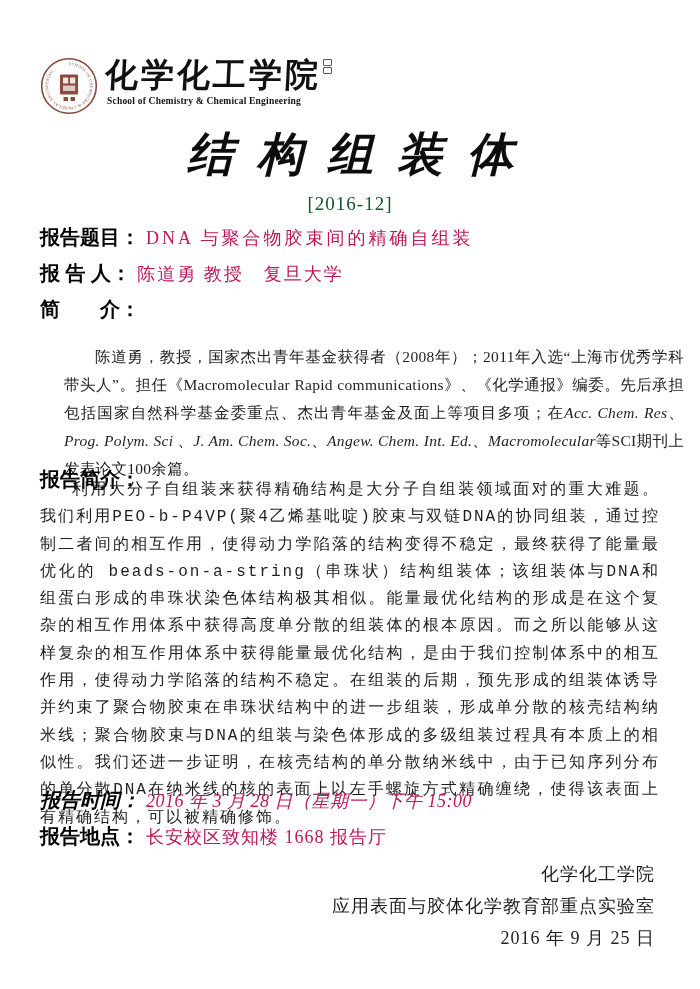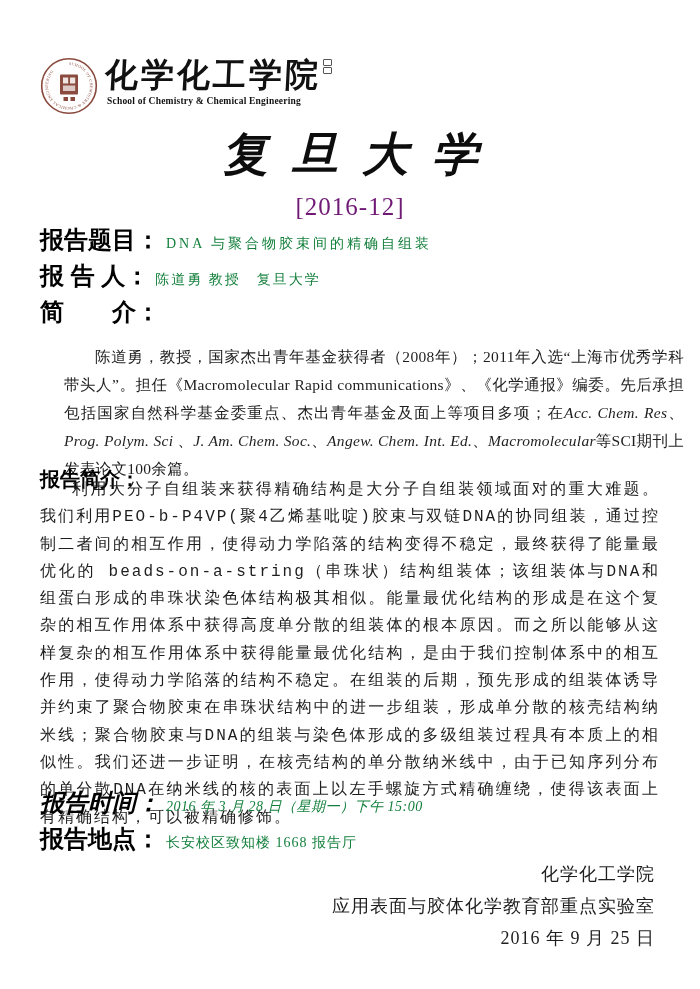--- a/index.html
+++ b/index.html
@@ -30,29 +30,29 @@
   }
   
   .title{
     position:absolute;top:124px;left:0;width:700px;margin:0;
     text-align:center;font-size:46px;font-weight:900;font-style:italic;
     letter-spacing:24px;text-indent:24px;color:#0d0d0d;
     font-family:"DejaVu Serif", serif;
   }
   .issue{
     position:absolute;top:193px;left:0;width:700px;text-align:center;
-    font-size:25px;letter-spacing:1px;color:#701a75;
+    font-size:19px;letter-spacing:1px;color:#14532d;
   }
   
   .row{position:absolute;left:40px;width:620px;display:flex;align-items:baseline;white-space:nowrap;}
   .lbl{
     font-family:"Liberation Sans", sans-serif;
-    font-weight:700;font-size:24px;color:#000;flex:0 0 auto;
+    font-weight:700;font-size:20px;color:#000;flex:0 0 auto;
   }
-  .val{font-size:14px;color:#15803d;margin-left:6px;}
+  .val{font-size:18px;color:#be185d;margin-left:6px;}
   .row-topic{top:224px;}  .row-topic .val{letter-spacing:3px;}
   .row-speaker{top:260px;}.row-speaker .val{letter-spacing:2px;}
   .row-bio{top:296px;text-align:right;}
   .row-time{top:787px;font-style:italic;}   .row-time .val{letter-spacing:0.5px;}
   .row-venue{top:823px;}  .row-venue .val{letter-spacing:1px;}
   
   .bio{
     position:absolute;top:327px;left:48px;width:620px;margin:16px;
     font-size:15.5px;line-height:28px;letter-spacing:0.3px;
     text-align:justify;text-indent:2em;color:#1e1e1e;
@@ -101,21 +101,21 @@
         <span class="logo-cn">化学化工学院</span>
         <span class="sig-mark">
             <i></i>
             <i></i>
           </span>
       </div>
       <div class="logo-en">School of Chemistry &amp; Chemical Engineering</div>
     </div>
   </header>
 
-  <h1 class="title">复旦大学</h1>
+  <h1 class="title">结构组装体</h1>
   <div class="issue">[2016-12]</div>
 
   <div class="row row-topic">
     <span class="lbl">报告题目：</span>
     <span class="val">DNA 与聚合物胶束间的精确自组装</span>
   </div>
 
   <div class="row row-speaker">
     <span class="lbl">报 告 人：</span>
     <span class="val">陈道勇 教授　复旦大学</span>

